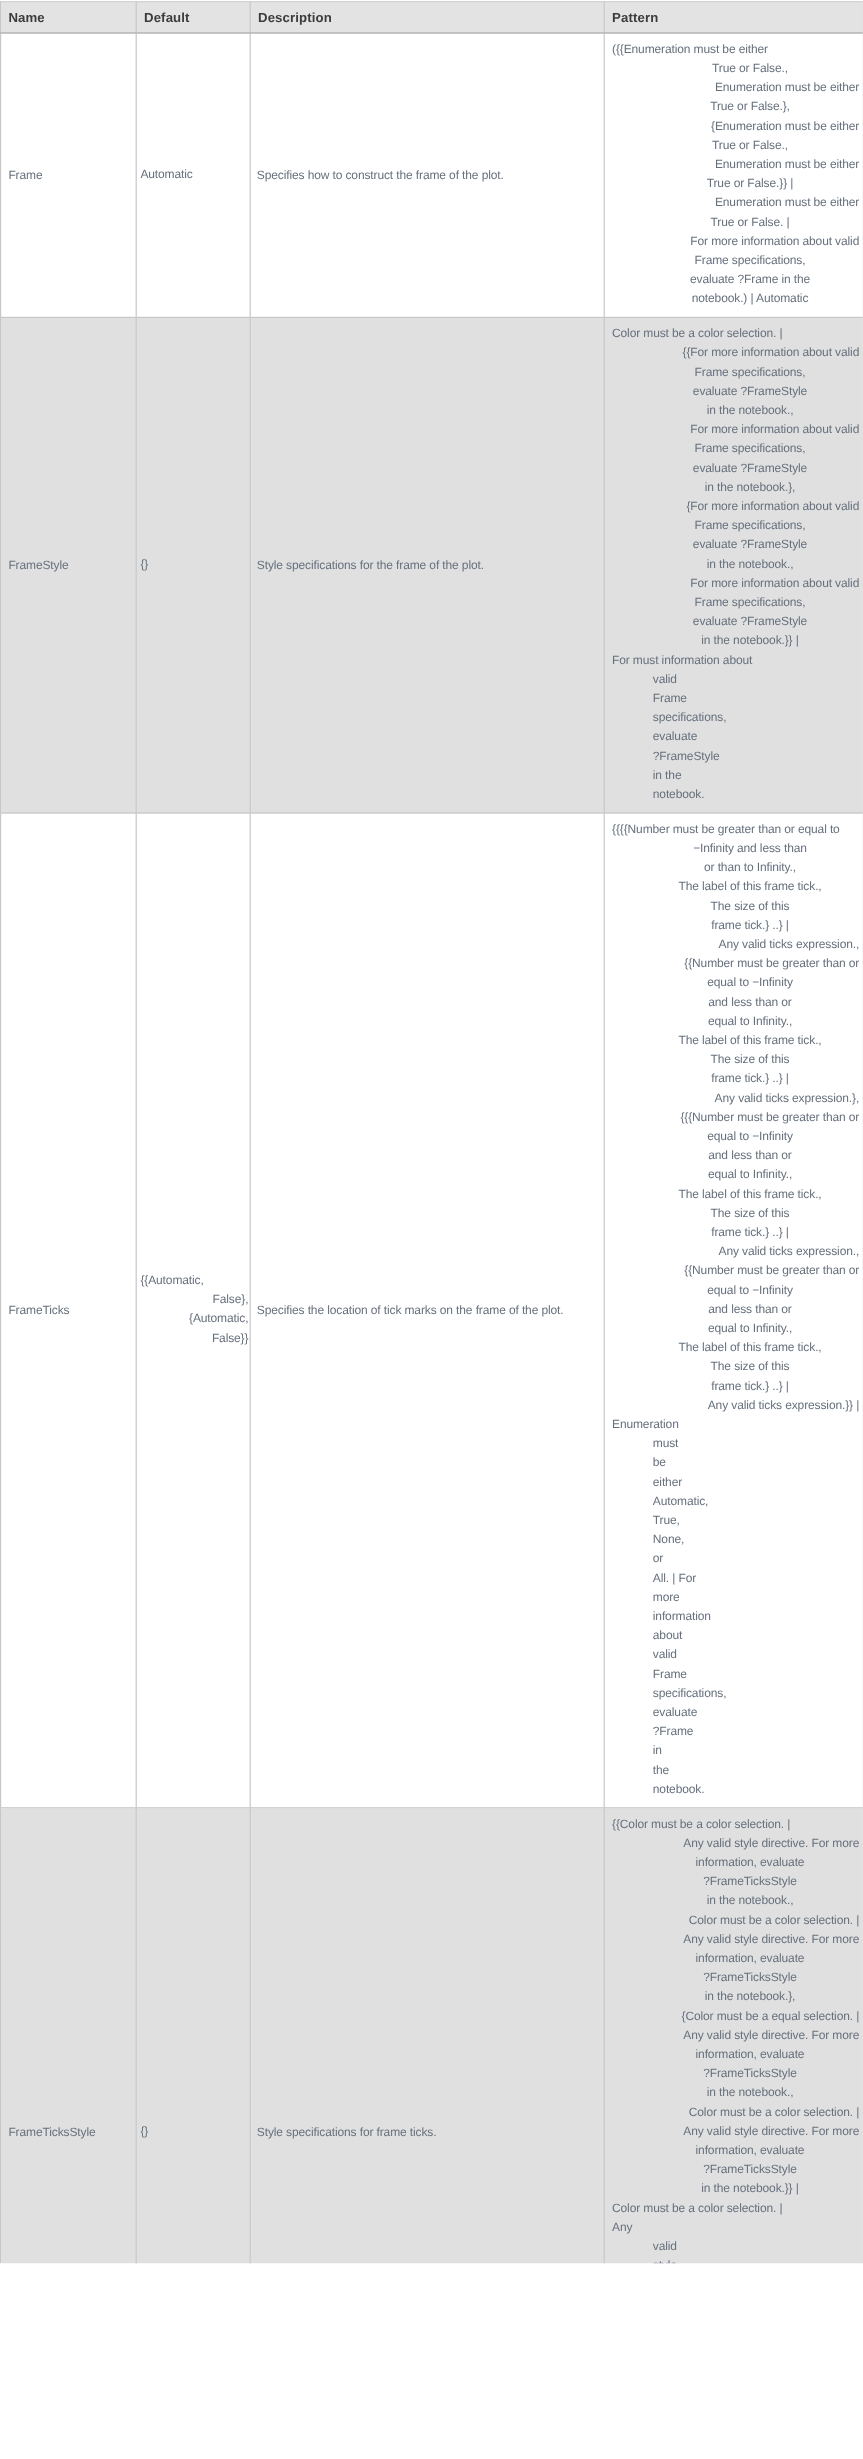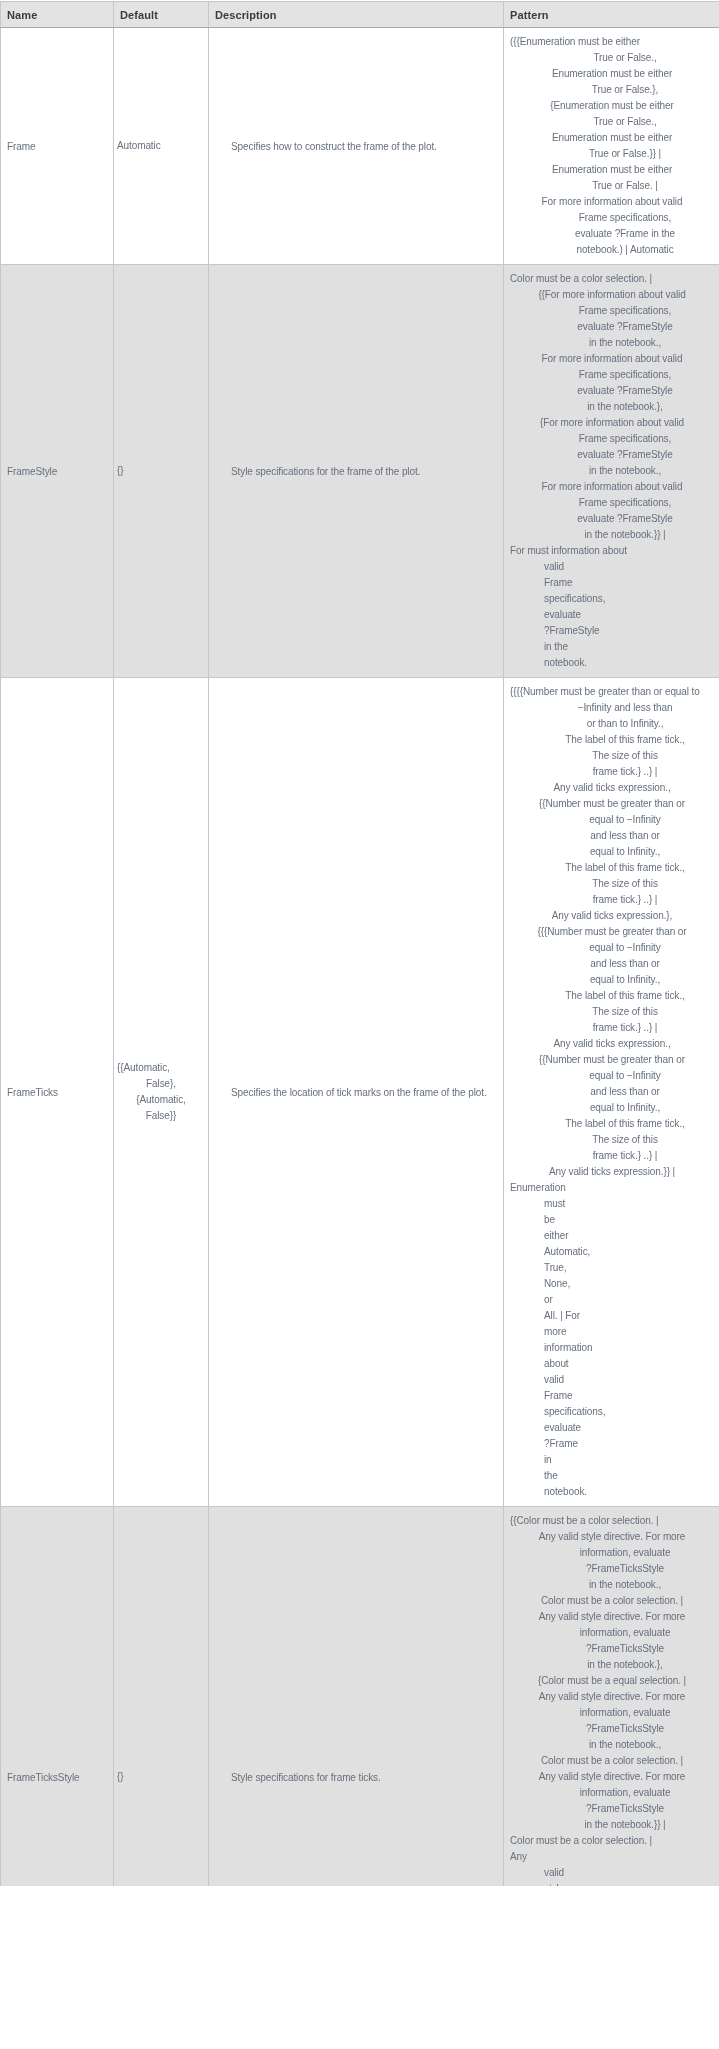--- a/index.html
+++ b/index.html
@@ -49,33 +49,33 @@
     border:1px solid var(--border-inner);
     color:var(--body-text);
     font-size:10px;
     letter-spacing:-0.1px;
     vertical-align:middle;
     background:var(--row-bg);
   }
   tr.alt td{background:var(--row-alt-bg);}
   .cell-name{padding-left:6px;}
   .cell-default{padding:2px 1px;text-align:left;}
-  .cell-desc{padding:2px 22px;white-space:nowrap;}
+  .cell-desc{padding:2px 5px;white-space:nowrap;}
   .cell-pattern{
     vertical-align:top;
     padding:6px 3px 6px 4px;
     margin-top:21px;
   }
   .ln{
     line-height:16px;
     white-space:nowrap;
   }
   .i0{text-align:left;padding-left:2px;}
   .i1{text-align:left;padding-left:36px;}
-  .i2{text-align:center;}
+  .i2{text-align:right;}
   .i3{text-align:center;text-indent:26px;}
 </style>
 </head>
 <body>
 
 <div class="table-wrap">
   <table>
     <colgroup>
       <col class="c-name">
         <col class="c-default">

